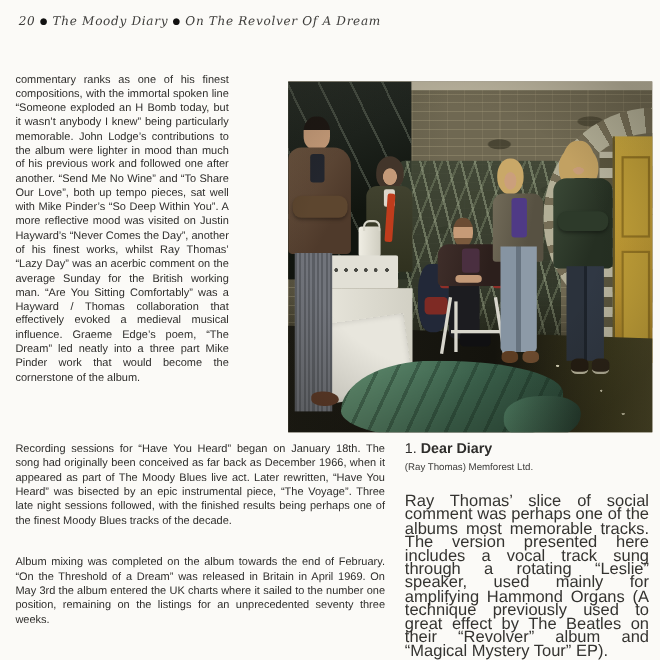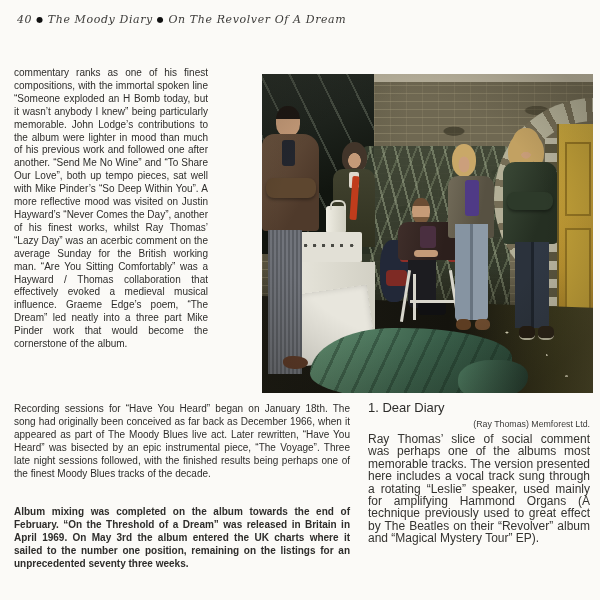--- a/index.html
+++ b/index.html
@@ -21,32 +21,32 @@
   .col1{
     position:absolute;left:14px;top:67px;width:194px;
     font-size:10px;line-height:12.9px;text-align:justify;
   }
   .para2{
     position:absolute;left:14px;top:403px;width:336px;
     font-size:10px;line-height:12.9px;text-align:justify;
   }
   .para3{
     position:absolute;left:14px;top:506px;width:336px;
-    font-size:10px;line-height:12.9px;text-align:justify;font-weight:bold;
+    font-size:10px;line-height:12.9px;text-align:justify;
   }
   
   .track{
     position:absolute;left:368px;top:400px;width:222px;
   }
   .track .titleline{font-size:13px;line-height:16px;}
-  .track .titleline b{font-weight:normal;}
+  .track .titleline b{font-weight:bold;}
   .track .subtitle{font-size:13px;line-height:16px;}
-  .track .credit{font-size:8.8px;line-height:12px;margin-top:2px;color:#3c3b39;text-align:right;}
+  .track .credit{font-size:8.8px;line-height:12px;margin-top:2px;color:#3c3b39;}
   .track .recinfo{font-size:11px;line-height:14.5px;font-weight:bold;margin-top:2px;}
-  .track .desc{font-size:12px;line-height:12.4px;margin-top:3px;text-align:justify;color:#343330;}
+  .track .desc{font-size:15px;line-height:12.4px;margin-top:20px;text-align:justify;color:#343330;}
   
   .photo{
     position:absolute;left:262px;top:74px;width:331px;height:319px;
     overflow:hidden;background:#6f6852;
   }
   .photo *{position:absolute;}
   .wall{
     left:0;top:0;width:331px;height:260px;
     background-image:
       radial-gradient(16px 7px at 58% 22%, rgba(42,40,26,.55) 60%, transparent 70%),
@@ -170,21 +170,21 @@
       repeating-linear-gradient(115deg, rgba(20,40,28,.35) 0 3px, transparent 3px 16px),
       linear-gradient(120deg,#639072,#3a5f4a 55%,#274334);
   }
   .tarp2{left:196px;top:286px;width:70px;height:40px;border-radius:50% 40% 60% 45%;background:linear-gradient(100deg,#4d7a60,#22382c);}
   .vignette{left:0;top:0;width:331px;height:319px;background:radial-gradient(220px 200px at 45% 45%, transparent 60%, rgba(18,16,8,.22));}
 </style>
 </head>
 <body>
 
 <div class="header">
-  <span>40</span><span class="sep">●</span><span>The Moody Diary</span><span class="sep">●</span><span>On The Revolver Of A Dream</span>
+  <span>20</span><span class="sep">●</span><span>The Moody Diary</span><span class="sep">●</span><span>On The Revolver Of A Dream</span>
 </div>
 
 <div class="col1">commentary ranks as one of his finest compositions, with the immortal spoken line “Someone exploded an H Bomb today, but it wasn’t anybody I knew” being particularly memorable. John Lodge’s contributions to the album were lighter in mood than much of his previous work and followed one after another. “Send Me No Wine” and “To Share Our Love”, both up tempo pieces, sat well with Mike Pinder’s “So Deep Within You”. A more reflective mood was visited on Justin Hayward’s “Never Comes the Day”, another of his finest works, whilst Ray Thomas’ “Lazy Day” was an acerbic comment on the average Sunday for the British working man. “Are You Sitting Comfortably” was a Hayward / Thomas collaboration that effectively evoked a medieval musical influence. Graeme Edge’s poem, “The Dream” led neatly into a three part Mike Pinder work that would become the cornerstone of the album.</div>
 
 <div class="photo">
   <div class="wall"></div>
   <div class="wall-cap"></div>
   <div class="dark-corner"></div>
   <div class="stacked-chairs"></div>
   <div class="wall-shadow"></div>

